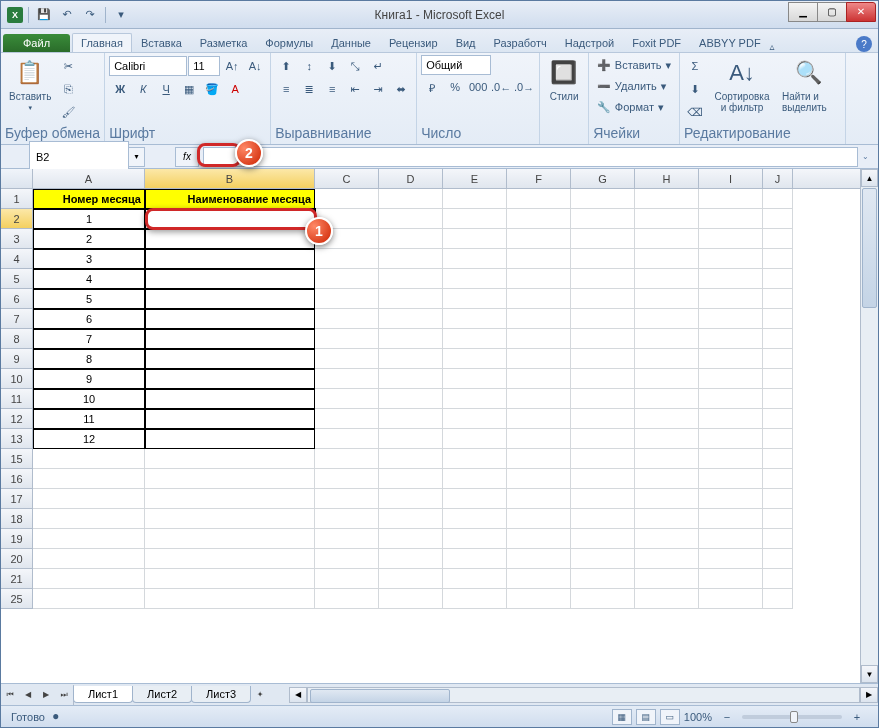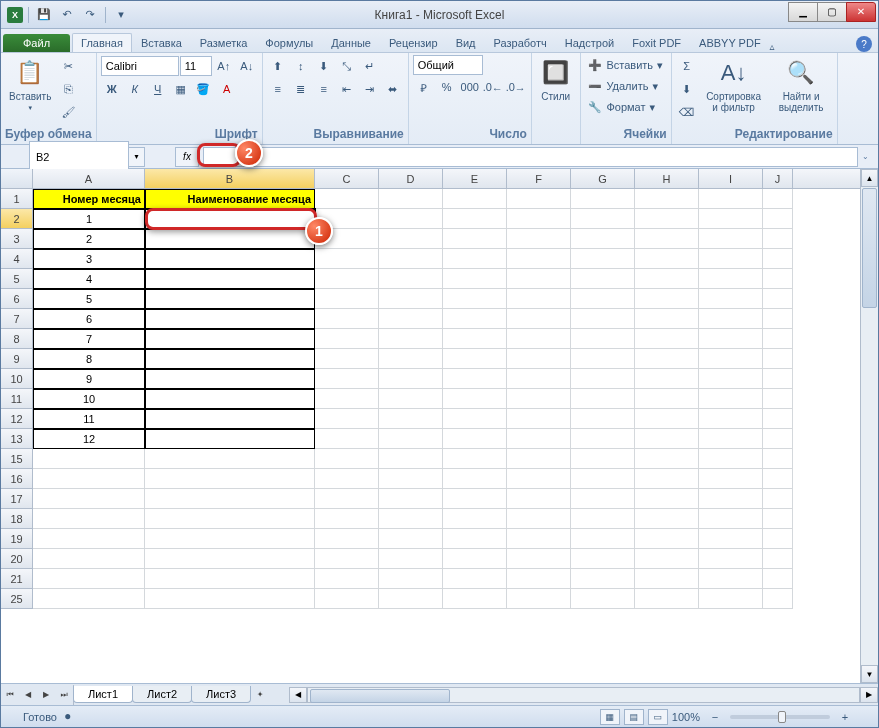--- a/index.html
+++ b/index.html
@@ -23,21 +23,21 @@
 .file-tab { background: linear-gradient(#3a8c3a, #2a6c2a); color: #fff; padding: 3px 20px; font-size: 11px; border-radius: 3px 3px 0 0; margin-right: 2px; cursor: pointer; }
 .tab { padding: 3px 8px; font-size: 11px; color: #3a5a7c; cursor: pointer; border: 1px solid transparent; border-bottom: none; }
 .tab.active { background: #f0f4fa; border-color: #b8c8dc; border-radius: 2px 2px 0 0; color: #3a5a7c; font-weight: 500; }
 .help-icon { margin-left: auto; margin-right: 6px; width: 16px; height: 16px; border-radius: 50%; background: #4a7ac8; color: #fff; font-size: 10px; display: flex; align-items: center; justify-content: center; cursor: pointer; }
 .ribbon-toggle { width: 16px; font-size: 10px; color: #3a5a7c; cursor: pointer; margin-right: 4px; }
 
 
 .ribbon { height: 92px; background: linear-gradient(#f0f4fa, #e4ecf6); border-bottom: 1px solid #a8bcd4; display: flex; }
 .group { border-right: 1px solid #c4d4e6; display: flex; flex-direction: column; padding: 2px 4px; }
 .group-body { flex: 1; display: flex; align-items: flex-start; gap: 2px; }
-.group-label { font-size: 12px; color: #5a7aa0; text-align: right; padding: 1px 0; position: relative; font-weight: bold; }
+.group-label { font-size: 14px; color: #5a7aa0; text-align: left; padding: 1px 0; position: relative; }
 .big-btn { display: flex; flex-direction: column; align-items: center; padding: 2px 4px; cursor: pointer; font-size: 10px; color: #3a5a7c; gap: 2px; }
 .big-icon { width: 32px; height: 32px; display: flex; align-items: center; justify-content: center; font-size: 22px; }
 .small-btn { width: 22px; height: 22px; display: flex; align-items: center; justify-content: center; cursor: pointer; font-size: 11px; color: #3a5a7c; }
 .col { display: flex; flex-direction: column; gap: 1px; }
 .row { display: flex; gap: 1px; align-items: center; }
 .combo { height: 20px; border: 1px solid #a8bcd4; background: #fff; font-size: 11px; padding: 0 4px; display: flex; align-items: center; }
 .menu-item { display: flex; align-items: center; gap: 4px; font-size: 11px; color: #3a5a7c; padding: 1px 4px; cursor: pointer; height: 20px; }
 
 
 .fbar { height: 24px; border-bottom: 1px solid #a8bcd4; display: flex; align-items: center; background: #e8eef7; position: relative; }
@@ -76,21 +76,21 @@
 .sheet-bar { height: 22px; background: #e0e8f2; border-top: 1px solid #a8bcd4; display: flex; align-items: center; }
 .sheet-nav { display: flex; border-right: 1px solid #b0bccc; }
 .sheet-nav-btn { width: 18px; height: 20px; display: flex; align-items: center; justify-content: center; font-size: 8px; cursor: pointer; color: #444; }
 .sheet-tab { padding: 2px 14px; font-size: 11px; background: #e8eef4; border: 1px solid #a0b4cc; border-top: none; border-radius: 0 0 4px 4px; margin-left: -1px; cursor: pointer; }
 .sheet-tab.active { background: #fff; font-weight: 500; }
 .hscroll { flex: 1; display: flex; align-items: center; margin-left: 20px; }
 .hscroll .sbtn { width: 18px; height: 16px; }
 .hscroll-track { flex: 1; height: 16px; background: #e8eef4; border: 1px solid #b0bccc; position: relative; }
 
 
-.status { height: 22px; background: linear-gradient(#e4ecf6, #d0ddee); border-top: 1px solid #a8bcd4; display: flex; align-items: center; font-size: 11px; color: #3a5a7c; padding: 0 22px; gap: 8px; }
+.status { height: 22px; background: linear-gradient(#e4ecf6, #d0ddee); border-top: 1px solid #a8bcd4; display: flex; align-items: center; font-size: 11px; color: #3a5a7c; padding: 0 10px; gap: 8px; }
 .status-right { margin-left: auto; display: flex; align-items: center; gap: 4px; }
 .view-btn { width: 20px; height: 16px; border: 1px solid #a0b4cc; background: #f0f4fa; cursor: pointer; font-size: 9px; display: flex; align-items: center; justify-content: center; }
 .zoom-slider { width: 100px; height: 4px; background: #c0ccdc; position: relative; border-radius: 2px; }
 .zoom-thumb { position: absolute; left: 48px; top: -4px; width: 8px; height: 12px; background: #f0f4fa; border: 1px solid #888; border-radius: 2px; cursor: pointer; }
 </style>
 </head>
 <body>
 
 <div class="window">
 <div class="shadow"></div>
@@ -235,21 +235,21 @@
         <div class="small-btn">Σ</div>
         <div class="small-btn">⬇</div>
         <div class="small-btn">⌫</div>
       </div>
       <div class="big-btn">
         <div class="big-icon">A↓</div>
         <span style="max-width:60px;text-align:center">Сортировка и фильтр</span>
       </div>
       <div class="big-btn">
         <div class="big-icon">🔍</div>
-        <span style="max-width:55px;text-align:center">Найти и выделить</span>
+        <span style="max-width:55px;text-align:left">Найти и выделить</span>
       </div>
     </div>
     <div class="group-label">Редактирование</div>
   </div>
 </div>
 
 <div class="fbar">
   <div class="namebox">
         <span>B2</span>
       </div>

